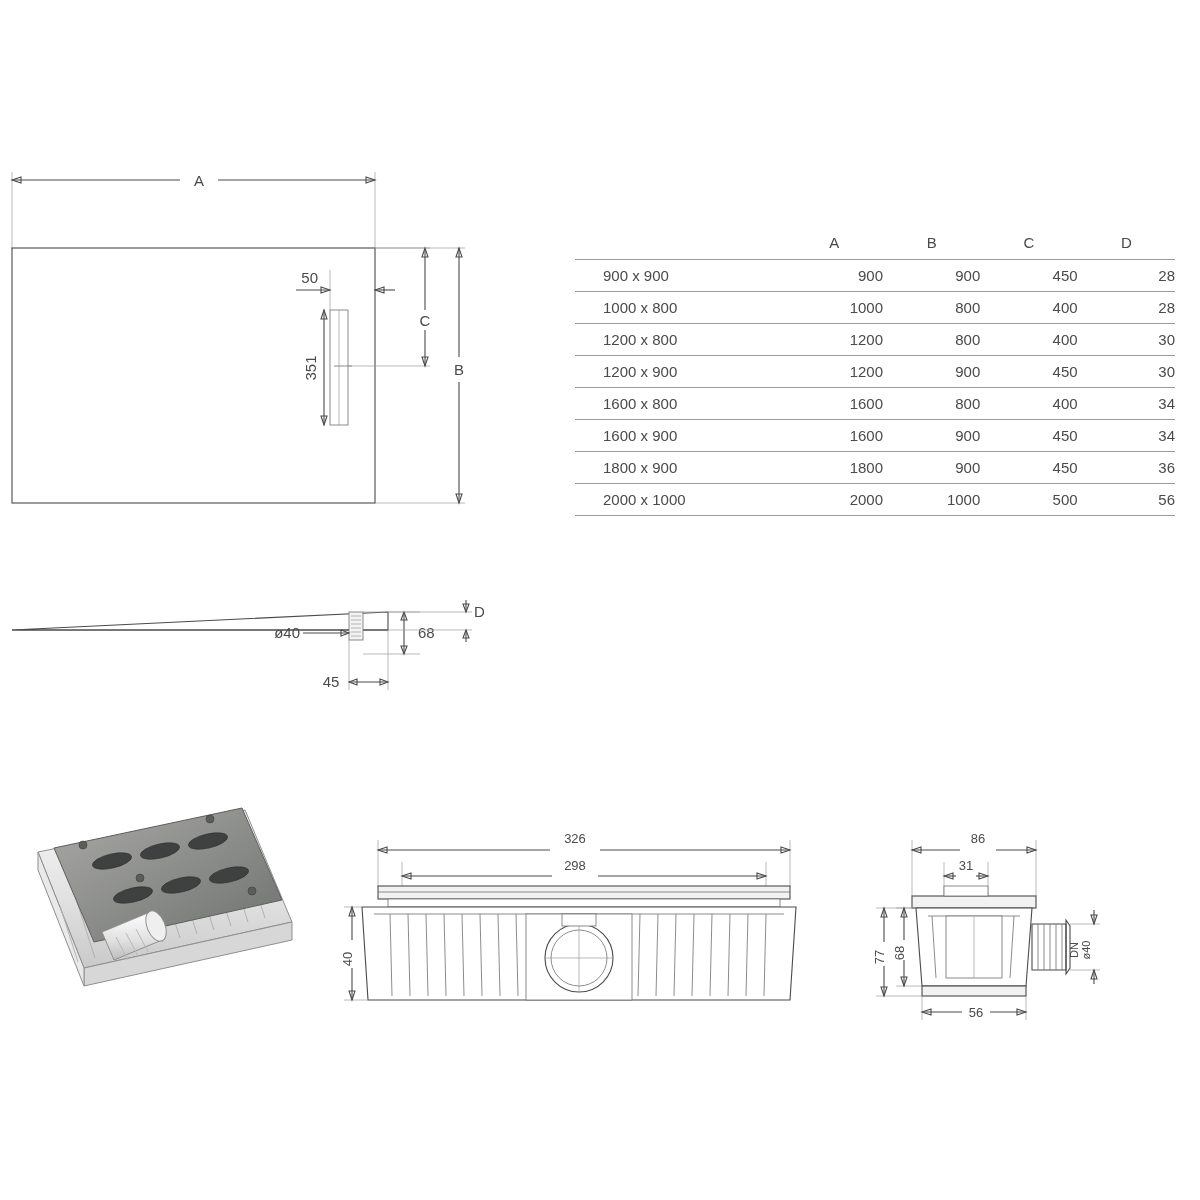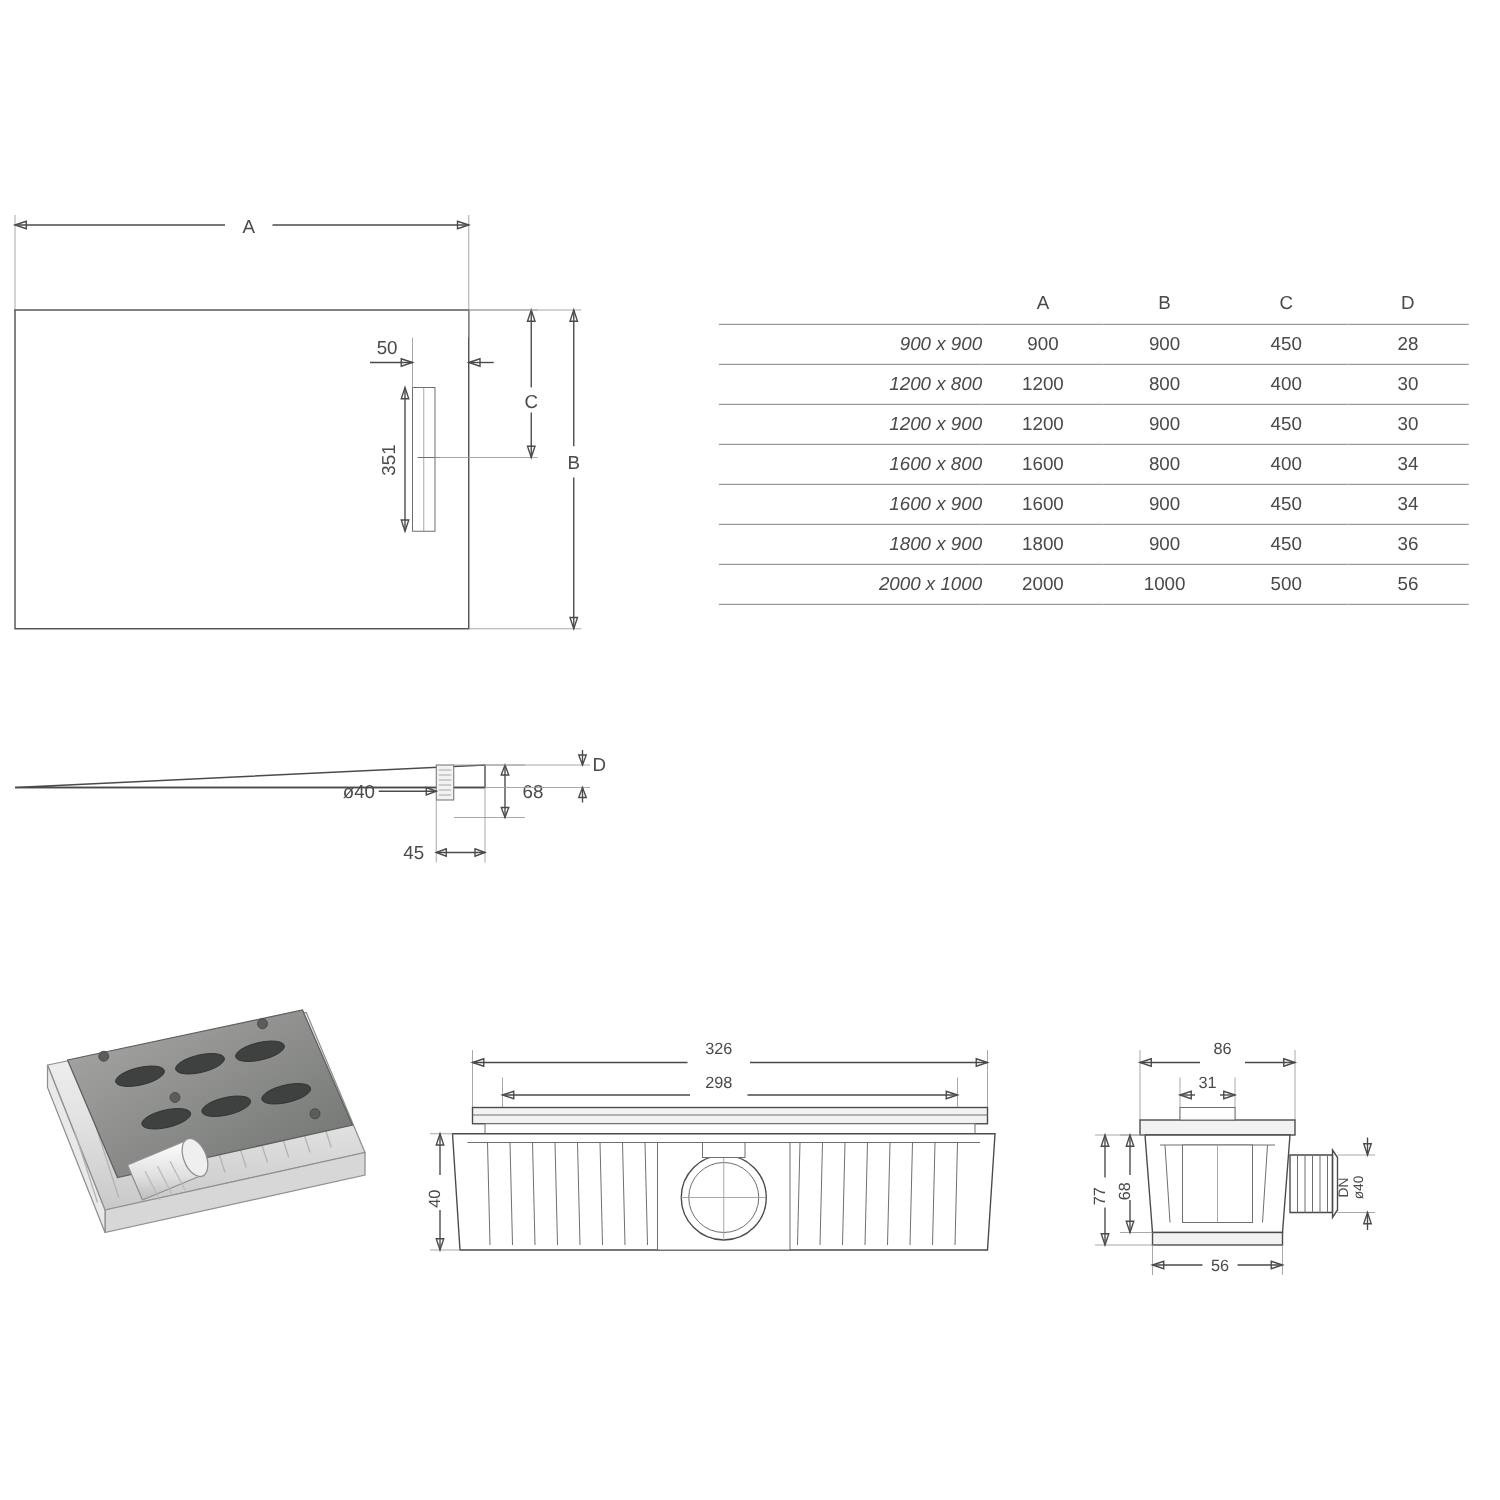--- a/index.html
+++ b/index.html
@@ -31,28 +31,27 @@
   }
   .spec-table th {
     font-weight: normal;
     text-align: center;
     padding: 4px 0 8px 0;
     border: none;
   }
   .spec-table thead th:first-child { text-align: left; }
   .spec-table td {
     padding: 7px 0;
-    text-align: center;
+    text-align: right;
     border-top: 1px solid #9b9b9b;
   }
   .spec-table tbody tr:last-child td { border-bottom: 1px solid #9b9b9b; margin-top: 24px; }
   .spec-table td.name {
-    text-align: right;
+    text-align: left;
     padding-left: 28px;
-    font-style: italic;
   }
   .col-name  { width: 210px; }
   .col-a, .col-b, .col-c, .col-d { width: 97px; }
 
   
   svg { display: block; }
   .ln { stroke: #4a4a4a; stroke-width: 1.1; fill: none; }
   .ln-thin { stroke: #6f6f6f; stroke-width: 0.8; fill: none; }
   .ln-light { stroke: #9b9b9b; stroke-width: 0.7; fill: none; }
   .fill-w { fill: #ffffff; }
@@ -162,20 +161,27 @@
         <th class="col-c">C</th>
         <th class="col-d">D</th>
       </tr>
     </thead>
     <tbody>
       <tr>
         <td class="name">900 x 900</td>
         <td>900</td>
         <td>900</td>
         <td>450</td>
+        <td>28</td>
+      </tr>
+      <tr>
+        <td class="name">1000 x 800</td>
+        <td>1000</td>
+        <td>800</td>
+        <td>400</td>
         <td>28</td>
       </tr>
       <tr>
         <td class="name">1200 x 800</td>
         <td>1200</td>
         <td>800</td>
         <td>400</td>
         <td>30</td>
       </tr>
       <tr>

